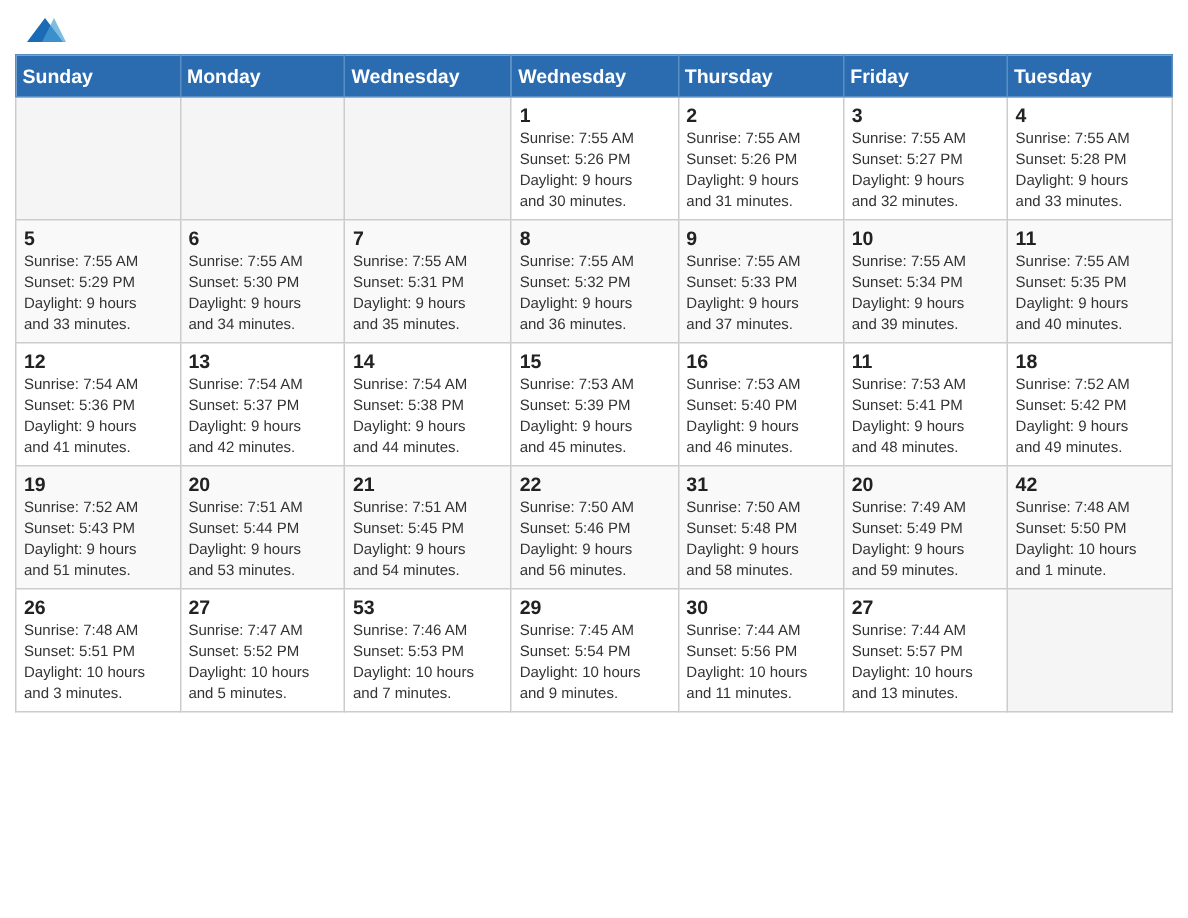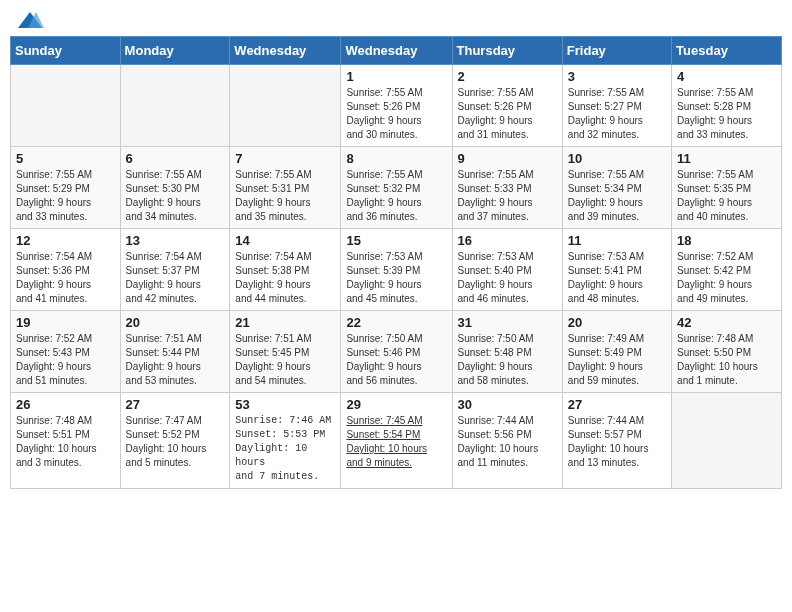--- a/index.html
+++ b/index.html
@@ -324,28 +324,28 @@
         </td>
         <td>
           <div class="day-num">27</div>
           <div class="day-info" style="white-space: pre-line;">Sunrise: 7:47 AM
 Sunset: 5:52 PM
 Daylight: 10 hours
 and 5 minutes.</div>
         </td>
         <td>
           <div class="day-num">53</div>
-          <div class="day-info" style="white-space: pre-line; font-family: Liberation Mono, monospace;">Sunrise: 7:46 AM
+          <div class="day-info" style="white-space: pre-line;">Sunrise: 7:46 AM
 Sunset: 5:53 PM
 Daylight: 10 hours
 and 7 minutes.</div>
         </td>
         <td>
           <div class="day-num">29</div>
-          <div class="day-info" style="white-space: pre-line; text-decoration: underline;">Sunrise: 7:45 AM
+          <div class="day-info" style="white-space: pre-line;">Sunrise: 7:45 AM
 Sunset: 5:54 PM
 Daylight: 10 hours
 and 9 minutes.</div>
         </td>
         <td>
           <div class="day-num">30</div>
           <div class="day-info" style="white-space: pre-line;">Sunrise: 7:44 AM
 Sunset: 5:56 PM
 Daylight: 10 hours
 and 11 minutes.</div>

